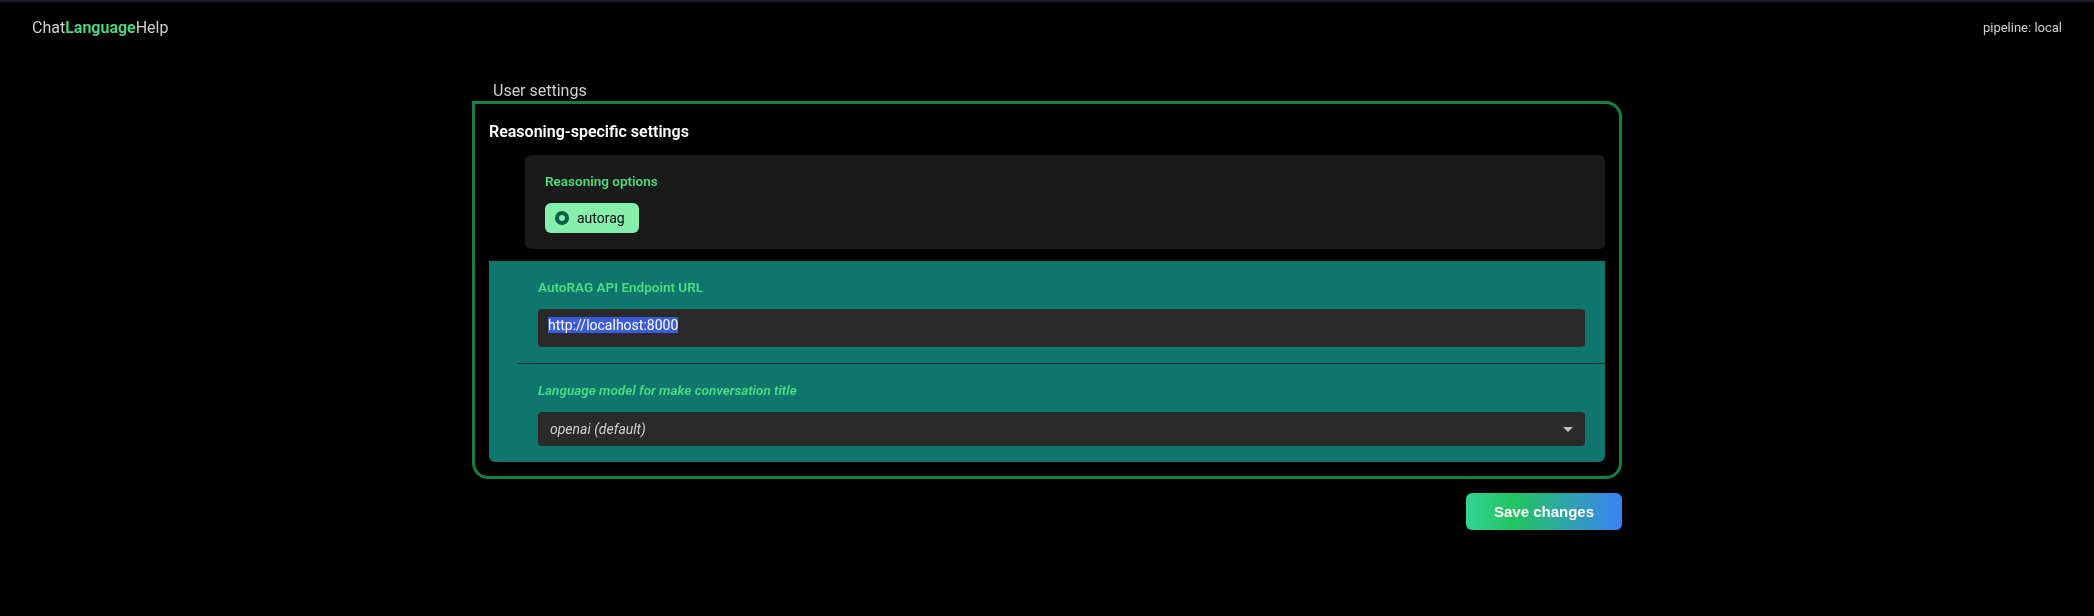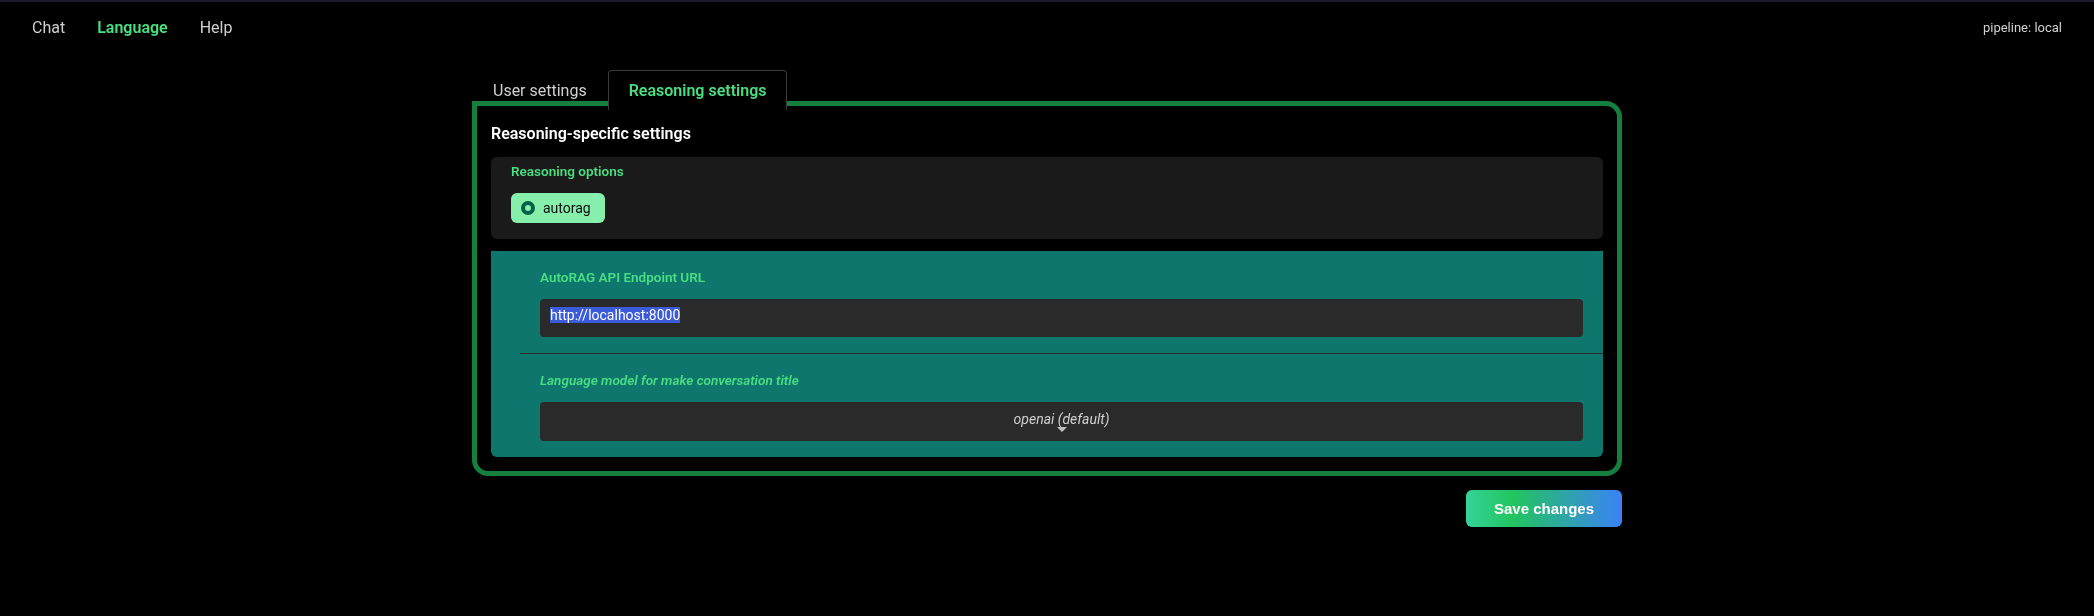--- a/index.html
+++ b/index.html
@@ -18,21 +18,20 @@
     background: #1a1a2e;
   }
   .header {
     display: flex;
     align-items: center;
     justify-content: space-between;
     padding: 16px 32px 24px 32px;
   }
   .nav {
     display: flex;
-    gap: 32px;
   }
   .nav-item {
     font-size: 16px;
     color: #d0d0d0;
     cursor: pointer;
   }
   .nav-item.active {
     color: #4ade80;
     font-weight: 600;
   }
@@ -68,36 +67,37 @@
   }
   .tab.active {
     color: #4ade80;
     font-weight: 600;
     border-color: #3a3a3a;
     background: #000000;
     z-index: 2;
   }
   .panel {
     width: 1150px;
-    border: 5px solid #15803d;
+    border: 3px solid #15803d;
     border-radius: 16px;
     border-top-left-radius: 0;
     padding: 14px;
   }
   .section-title {
     font-size: 16px;
     font-weight: 600;
     color: #ffffff;
     padding: 4px 0 14px 0;
   }
   .card {
     background: #1a1a1a;
     border-radius: 6px;
-    padding: 6px 20px 16px 20px;
+    padding: 18px 20px 16px 20px;
     margin-bottom: 12px;
+    margin-left: 36px;
   }
   .card-label {
     color: #4ade80;
     font-size: 13.5px;
     font-weight: 600;
     margin-bottom: 14px;
   }
   .chip {
     display: inline-flex;
     align-items: center;
@@ -170,21 +170,20 @@
     background: #2a2a2a;
     border: none;
     border-radius: 4px;
     color: #d0d0d0;
     font-size: 14px;
     padding: 9px 12px;
     display: flex;
     align-items: center;
     justify-content: space-between;
     cursor: pointer;
-    flex-direction: column;
   }
   .caret {
     width: 0; height: 0;
     border-left: 5px solid transparent;
     border-right: 5px solid transparent;
     border-top: 5px solid #c0c0c0;
   }
   .footer {
     width: 1150px;
     display: flex;
@@ -219,21 +218,20 @@
     <div class="nav-item active">Language</div>
     <div class="nav-item">Help</div>
   </div>
   <div class="version">pipeline: local</div>
 </div>
 
 <div class="main">
   <div class="tabs-wrap">
     <div class="tabs">
       <div class="tab">User settings</div>
-      <div class="tab active">Reasoning settings</div>
     </div>
   </div>
 
   <div class="panel">
     <div class="section-title">Reasoning-specific settings</div>
 
     <div class="card">
       <div class="card-label">Reasoning options</div>
       <div class="chip">
         <span class="chip-radio"></span>

